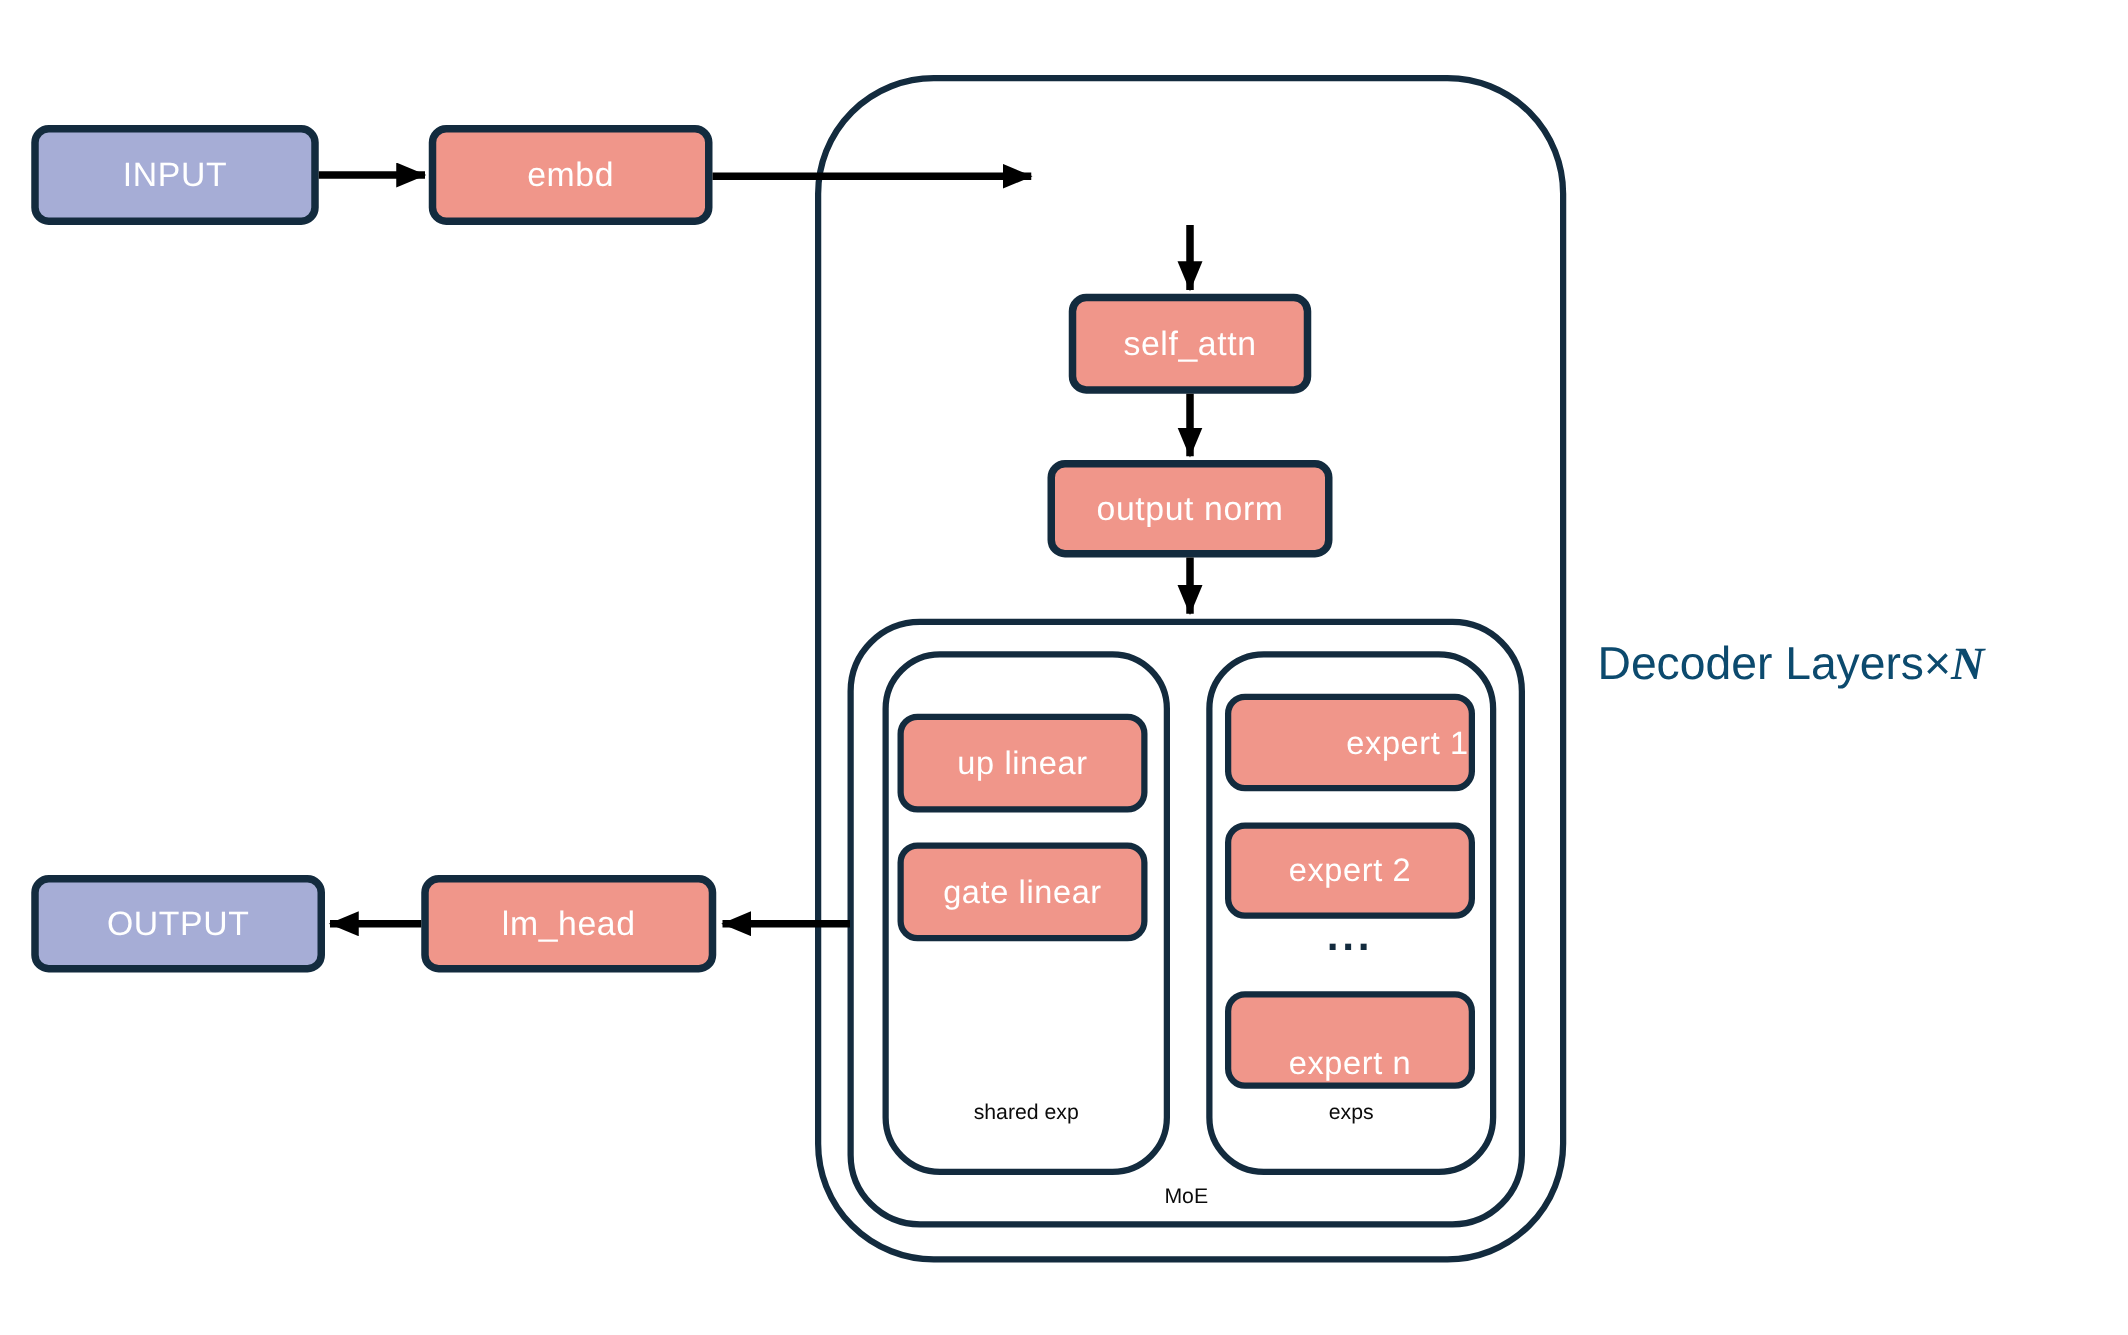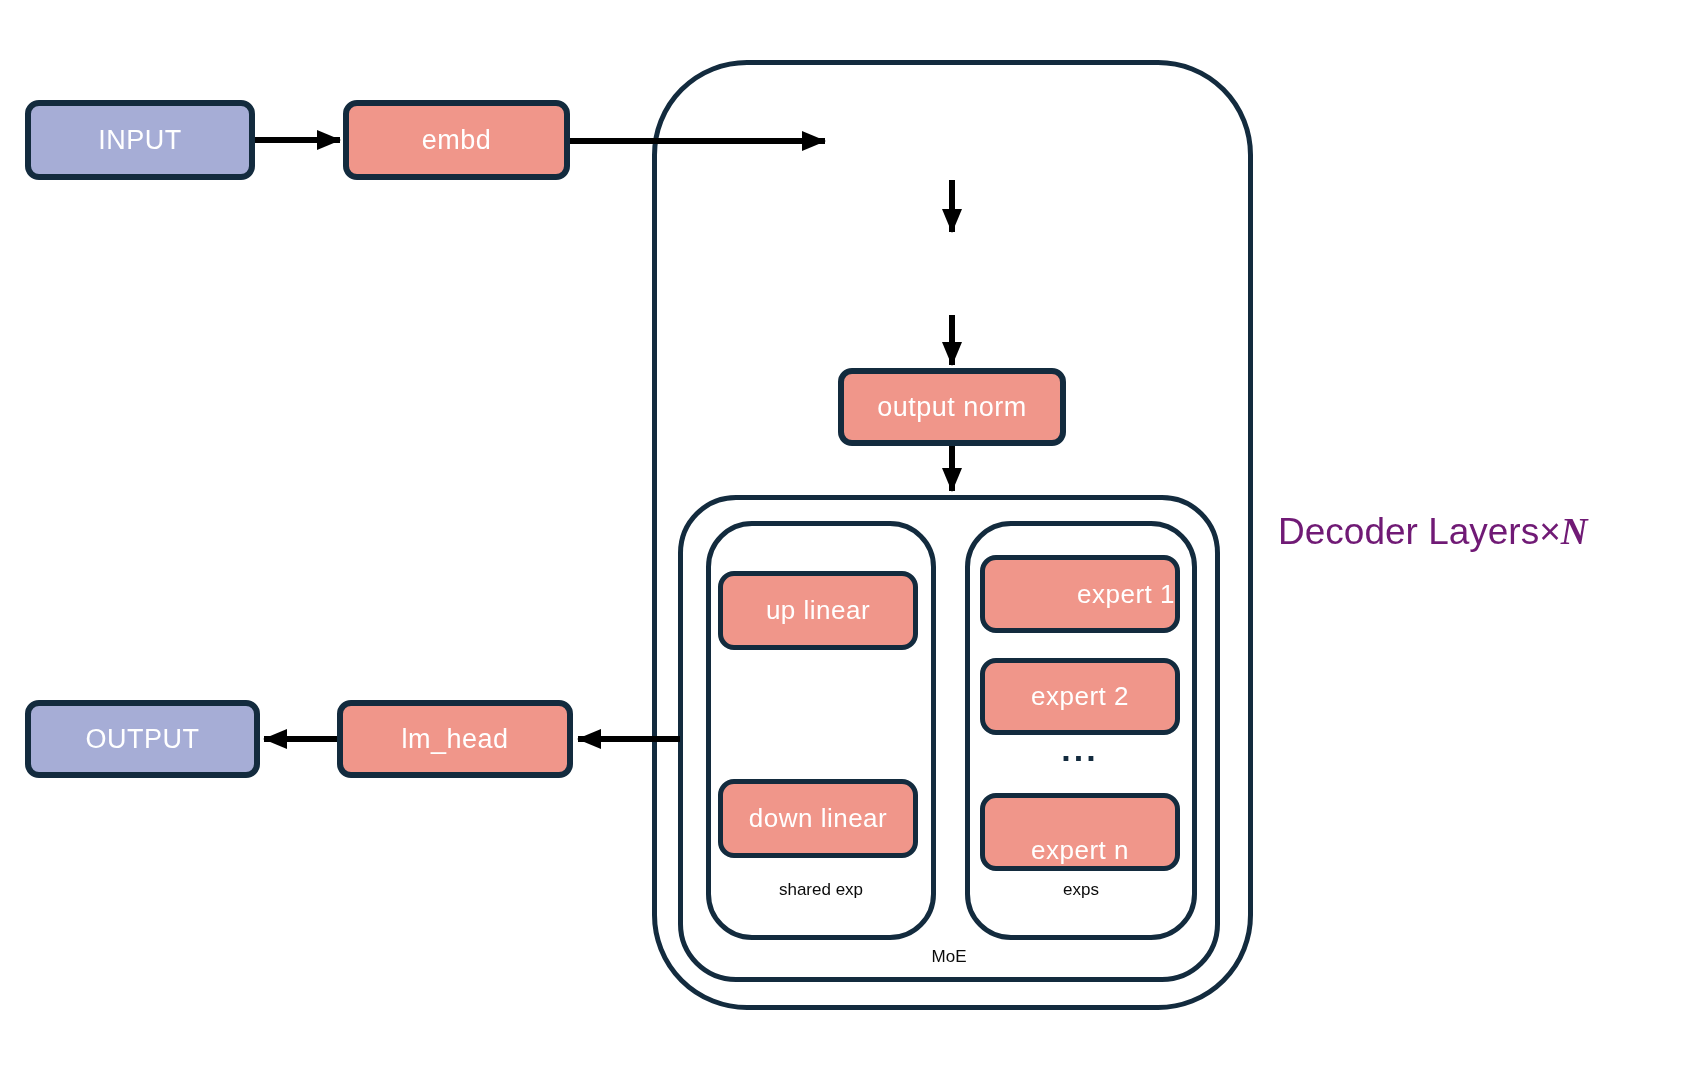--- a/index.html
+++ b/index.html
@@ -16,21 +16,21 @@
   .pink{background:#F0968A;}
   .purple{background:#A6ADD6;}
   .node.inner{border-width:5px;border-radius:16px;font-size:26px;}
   .frame{
     position:absolute;box-sizing:border-box;border:5px solid #132B3E;background:transparent;
   }
   .lbl{
     position:absolute;color:#0b0b0b;text-align:center;font-size:17px;
   }
   .decoder-label{
-    position:absolute;left:1278px;top:480px;color:#701a75;font-size:37px;white-space:nowrap;
+    position:absolute;left:1278px;top:480px;color:#0c4a6e;font-size:37px;white-space:nowrap;
   }
   .decoder-label .nvar{font-style:italic;font-weight:bold;font-family:"Liberation Serif","DejaVu Serif",serif;}
   .ellipsis{
     position:absolute;left:1030px;top:700px;width:100px;text-align:center;
     color:#132B3E;font-size:34px;font-weight:bold;letter-spacing:3px;
   }
   svg.arrows{position:absolute;left:0;top:0;pointer-events:none;}
 </style>
 </head>
 <body>
@@ -55,33 +55,36 @@
 
   <div class="node purple" style="left:25px;top:670px;width:235px;height:78px;">
     <span>OUTPUT</span>
   </div>
 
   <div class="node pink" style="left:337px;top:670px;width:236px;height:78px;">
     <span>lm_head</span>
   </div>
 
 
+  <div class="node pink" style="left:855px;top:205px;width:194px;height:80px;">
+    <span>self_attn</span>
+  </div>
 
   <div class="node pink" style="left:838px;top:338px;width:228px;height:78px;">
     <span>output norm</span>
   </div>
 
   <div class="node pink inner" style="left:718px;top:541px;width:200px;height:79px;align-items:center;">
     <span>up linear</span>
   </div>
 
+  <div class="node pink inner" style="left:718px;top:644px;width:200px;height:79px;">
+    <span>gate linear</span>
+  </div>
 
-  <div class="node pink inner" style="left:718px;top:749px;width:200px;height:79px;">
-    <span>down linear</span>
-  </div>
 
   <div class="node pink inner" style="left:980px;top:525px;width:200px;height:78px;justify-content:flex-end;">
     <span>expert 1</span>
   </div>
 
   <div class="node pink inner" style="left:980px;top:628px;width:200px;height:77px;">
     <span>expert 2</span>
   </div>
 
   <div class="ellipsis">...</div>

